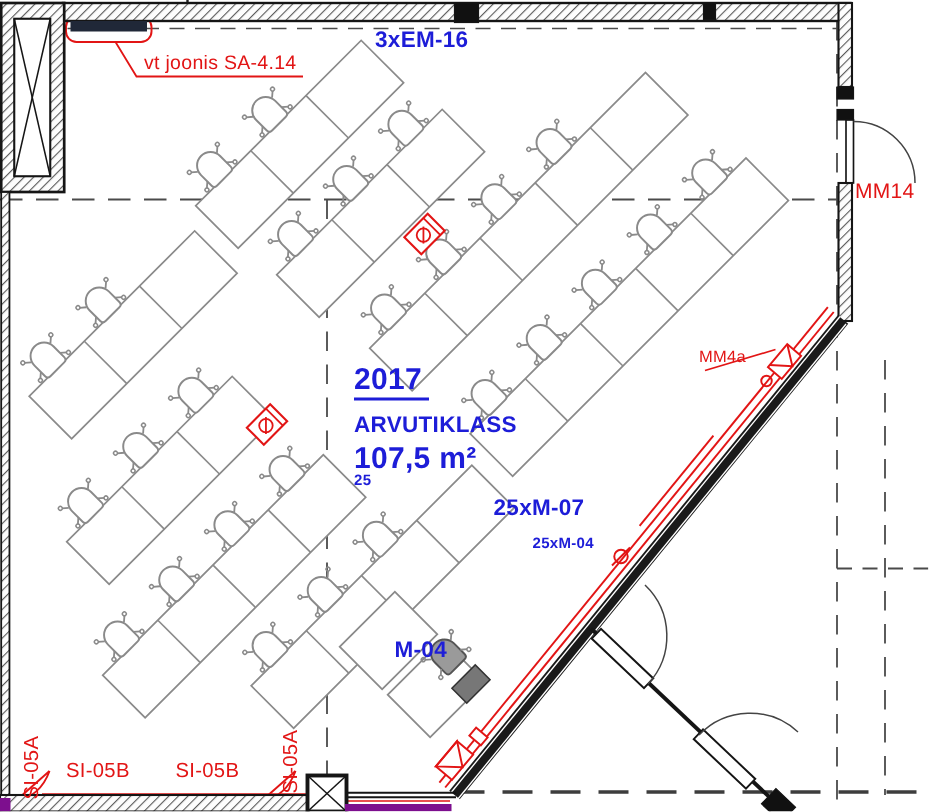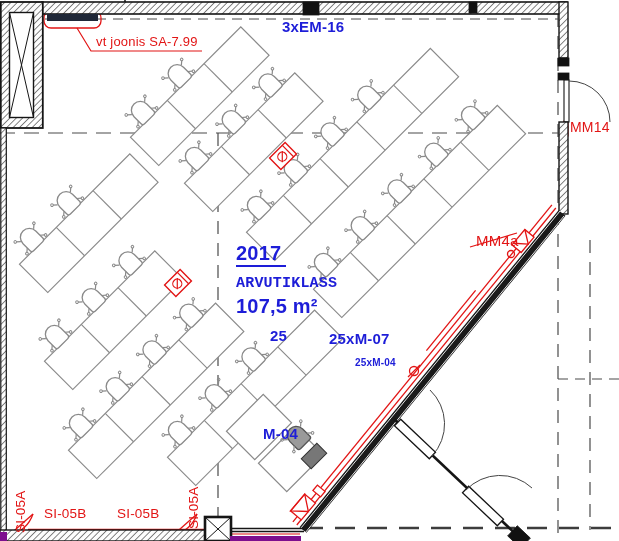--- a/index.html
+++ b/index.html
@@ -400,29 +400,29 @@
     <rect x="47" y="14" width="51" height="7" fill="#202838" stroke="none"></rect>
   </g>
 
   <g fill="#7d0f8e" stroke="none">
     <rect x="230" y="536" width="71" height="5"></rect>
     <rect x="0" y="532" width="7" height="9"></rect>
   </g>
 </svg>
 
 <div id="labels">
-      <span class="anno red" style="left: 96px; top: 35px; font-size: 13px;">vt joonis SA-7.99</span>
-      <span class="anno blue" style="left: 250px; top: 19px; font-size: 15px; margin-left: 32px;">3xEM-16</span>
+      <span class="anno red" style="left: 96px; top: 35px; font-size: 13px;">vt joonis SA-4.14</span>
+      <span class="anno blue" style="left: 250px; top: 19px; font-size: 15px;">3xEM-16</span>
       <span class="anno blue bold underline" style="left: 236px; top: 243px; font-size: 20px;">2017</span>
-      <span class="anno blue" style="left: 236px; top: 276px; font-size: 15px; font-family: Liberation Mono, monospace;">ARVUTIKLASS</span>
+      <span class="anno blue" style="left: 236px; top: 276px; font-size: 15px;">ARVUTIKLASS</span>
       <span class="anno blue" style="left: 236px; top: 296px; font-size: 20px;">107,5 m²</span>
-      <span class="anno blue" style="left: 236px; top: 328px; font-size: 15px; margin-left: 34px;">25</span>
+      <span class="anno blue" style="left: 236px; top: 316px; font-size: 10px;">25</span>
       <span class="anno blue" style="left: 329px; top: 331px; font-size: 15px;">25xM-07</span>
       <span class="anno blue" style="left: 355px; top: 358px; font-size: 10px;">25xM-04</span>
       <span class="anno blue" style="left: 263px; top: 426px; font-size: 15px;">M-04</span>
-      <span class="anno red" style="left: 476px; top: 233px; font-size: 15px;">MM4a</span>
+      <span class="anno red" style="left: 466px; top: 233px; font-size: 11px;">MM4a</span>
       <span class="anno red" style="left: 570px; top: 120px; font-size: 14px;">MM14</span>
       <span class="anno red" style="left: 44px; top: 507px; font-size: 13.5px;">SI-05B</span>
       <span class="anno red" style="left: 117px; top: 507px; font-size: 13.5px;">SI-05B</span>
       <span class="anno red vert" style="left: 14px; top: 533px; font-size: 13.5px;">SI-05A</span>
       <span class="anno red vert" style="left: 187px; top: 529px; font-size: 13.5px;">SI-05A</span>
     </div>
 </div>
 
 </body></html>

